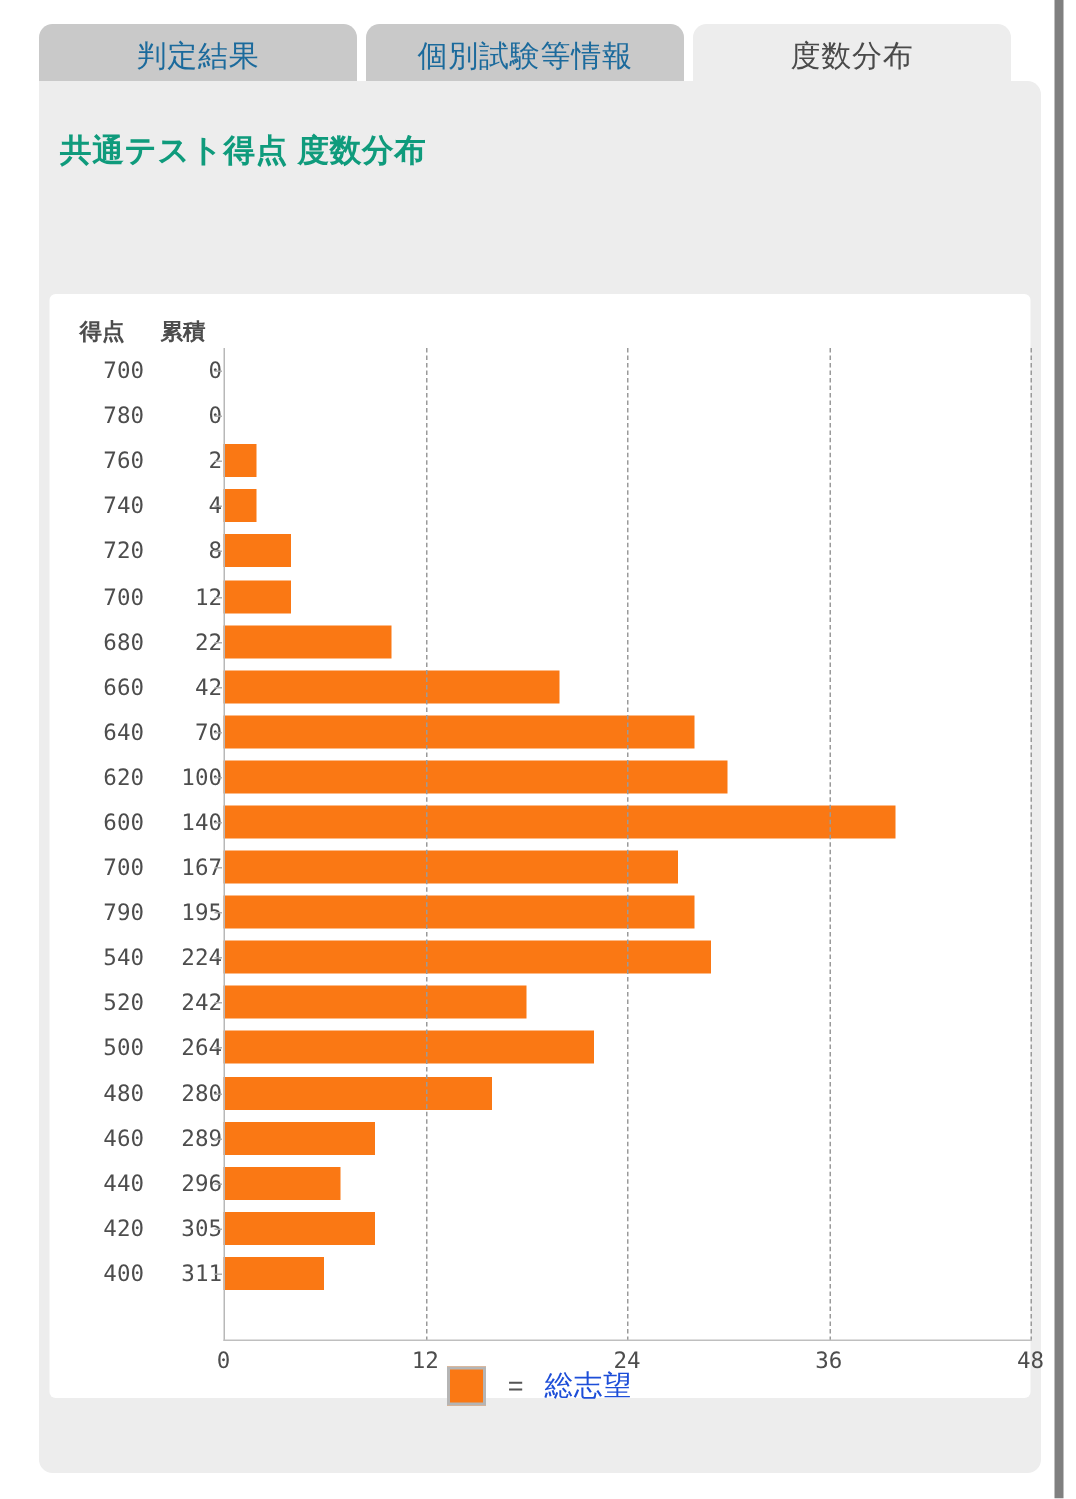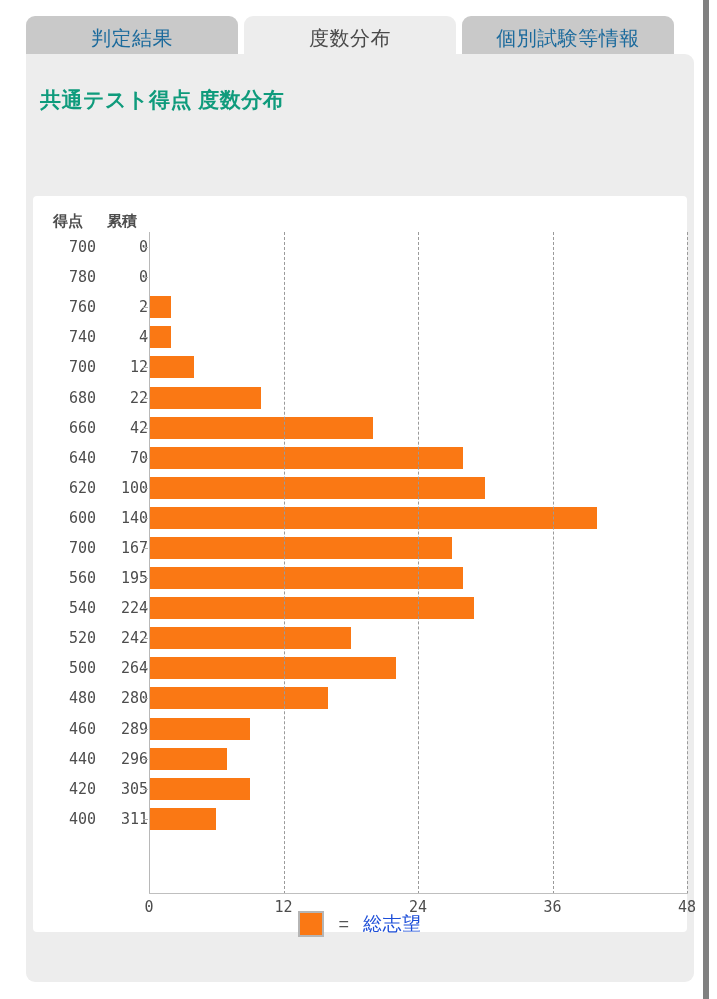--- a/index.html
+++ b/index.html
@@ -208,26 +208,26 @@
 </style>
 </head>
 <body>
 
 <div id="stage">
 
   <div class="tabs">
     <div class="tab tab-0">
       <span>判定結果</span>
     </div>
+    <div class="tab tab-1">
+      <span>個別試験等情報</span>
+    </div>
     <div class="tab tab-2">
       <span>度数分布</span>
     </div>
-    <div class="tab tab-1">
-      <span>個別試験等情報</span>
-    </div>
   </div>
 
   <div class="panel">
 
     <div class="panel-title">共通テスト得点 度数分布</div>
 
     <div class="chart-card">
 
       <div class="col-head score">得点</div>
       <div class="col-head cum">累積</div>
@@ -249,20 +249,26 @@
             <div class="tick"></div>
             <div class="bar" style="width: 22.4167px; background: rgb(250, 120, 20);"></div>
           </div>
           <div class="row">
             <div class="lbl-score">740</div>
             <div class="lbl-cum">4</div>
             <div class="tick"></div>
             <div class="bar" style="width: 22.4167px; background: rgb(250, 120, 20);"></div>
           </div>
           <div class="row">
+            <div class="lbl-score">720</div>
+            <div class="lbl-cum">8</div>
+            <div class="tick"></div>
+            <div class="bar" style="width: 44.8333px; background: rgb(250, 120, 20);"></div>
+          </div>
+          <div class="row">
             <div class="lbl-score">700</div>
             <div class="lbl-cum">12</div>
             <div class="tick"></div>
             <div class="bar" style="width: 44.8333px; background: rgb(250, 120, 20);"></div>
           </div>
           <div class="row">
             <div class="lbl-score">680</div>
             <div class="lbl-cum">22</div>
             <div class="tick"></div>
             <div class="bar" style="width: 112.083px; background: rgb(250, 120, 20);"></div>
@@ -291,21 +297,21 @@
             <div class="tick"></div>
             <div class="bar" style="width: 448.333px; background: rgb(250, 120, 20);"></div>
           </div>
           <div class="row">
             <div class="lbl-score">700</div>
             <div class="lbl-cum">167</div>
             <div class="tick"></div>
             <div class="bar" style="width: 302.625px; background: rgb(250, 120, 20);"></div>
           </div>
           <div class="row">
-            <div class="lbl-score">560</div>
+            <div class="lbl-score">790</div>
             <div class="lbl-cum">195</div>
             <div class="tick"></div>
             <div class="bar" style="width: 313.833px; background: rgb(250, 120, 20);"></div>
           </div>
           <div class="row">
             <div class="lbl-score">540</div>
             <div class="lbl-cum">224</div>
             <div class="tick"></div>
             <div class="bar" style="width: 325.042px; background: rgb(250, 120, 20);"></div>
           </div>

